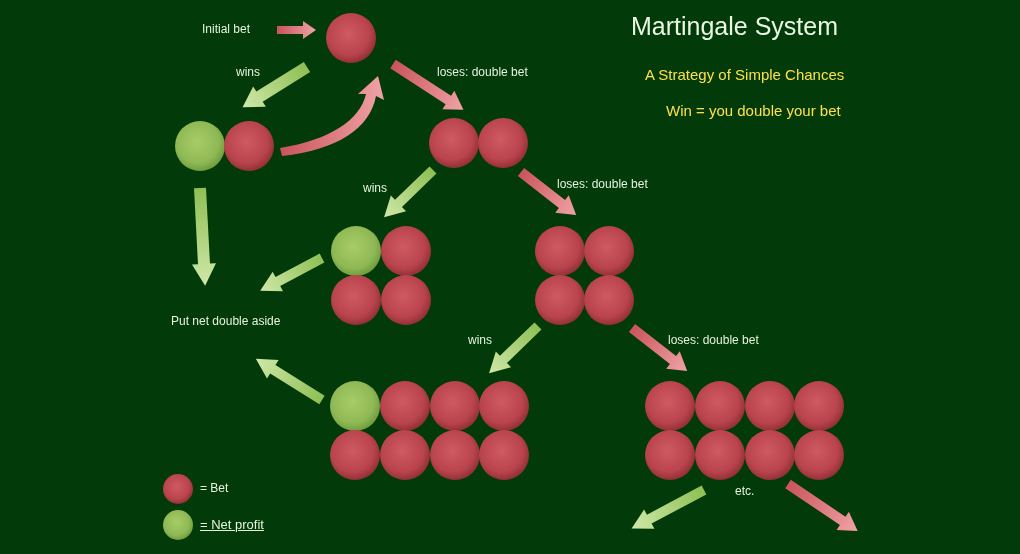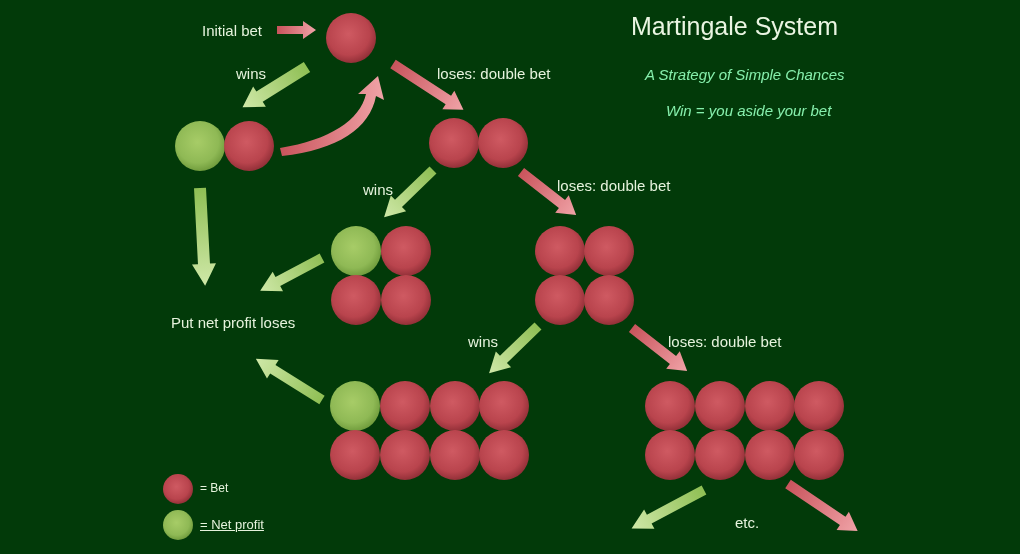--- a/index.html
+++ b/index.html
@@ -1,20 +1,20 @@
 <!DOCTYPE html>
 <html><head>
 <meta charset="utf-8">
 <style>
   html,body{margin:0;padding:0;}
   body{width:1020px;height:554px;background:#023a09;position:relative;overflow:hidden;font-family:"Liberation Sans",sans-serif;}
   #canvas{position:absolute;left:0;top:0;width:1020px;height:554px;}
-  .lbl{position:absolute;color:#e6f3dd;font-size:15px;white-space:nowrap;}
+  .lbl{position:absolute;color:#e6f3dd;font-size:12px;white-space:nowrap;}
   .title{position:absolute;color:#eaf5e2;font-size:25px;white-space:nowrap;}
-  .sub{position:absolute;color:#86efac;font-size:15px;white-space:nowrap;font-style:italic;}
+  .sub{position:absolute;color:#fde047;font-size:15px;white-space:nowrap;}
 </style>
 </head>
 <body>
 
 <svg id="canvas" viewBox="0 0 1020 554" xmlns="http://www.w3.org/2000/svg">
   <defs>
     <radialGradient id="gRed" cx="45%" cy="42%" r="60%">
       <stop offset="0%" stop-color="#cf5a62"></stop>
       <stop offset="70%" stop-color="#b9444d"></stop>
       <stop offset="100%" stop-color="#8f2e36"></stop>
@@ -123,26 +123,26 @@
     <circle cx="770" cy="455" r="25" fill="url(#gRed)"></circle>
     <circle cx="819" cy="455" r="25" fill="url(#gRed)"></circle>
   </g>
 
   <circle cx="178" cy="489" r="15" fill="url(#gRed)"></circle>
   <circle cx="178" cy="525" r="15" fill="url(#gGreen)"></circle>
 </svg>
 
 <div class="title" style="left:631px;top:12px;">Martingale System</div>
 <div class="sub" style="left:645px;top:66px;">A Strategy of Simple Chances</div>
-<div class="sub" style="left:666px;top:102px;">Win =  you aside your bet</div>
+<div class="sub" style="left:666px;top:102px;">Win =  you double your bet</div>
 
 <div class="lbl" style="left:202px;top:22px;">Initial bet</div>
 <div class="lbl" style="left:236px;top:65px;">wins</div>
 <div class="lbl" style="left:437px;top:65px;">loses: double bet</div>
 <div class="lbl" style="left:363px;top:181px;">wins</div>
 <div class="lbl" style="left:557px;top:177px;">loses: double bet</div>
 <div class="lbl" style="left:468px;top:333px;">wins</div>
 <div class="lbl" style="left:668px;top:333px;">loses: double bet</div>
-<div class="lbl" style="left:171px;top:314px;">Put net profit loses</div>
-<div class="lbl" style="left:735px;top:514px;">etc.</div>
+<div class="lbl" style="left:171px;top:314px;">Put net double aside</div>
+<div class="lbl" style="left:735px;top:484px;">etc.</div>
 
 <div class="lbl" style="left:200px;top:481px;font-size:12px;">= Bet</div>
 <div class="lbl" style="left:200px;top:517px;font-size:13px;text-decoration:underline;">= Net profit</div>
 
 </body></html>

